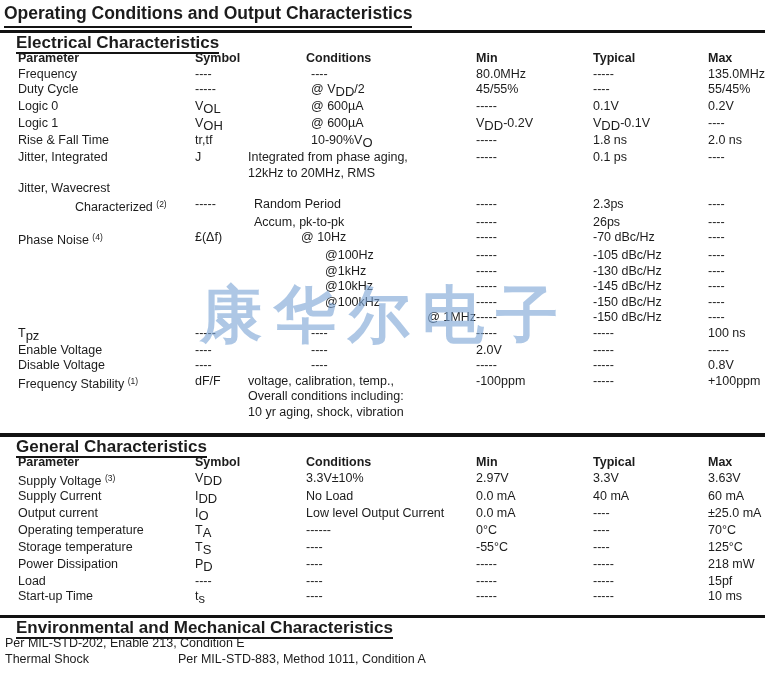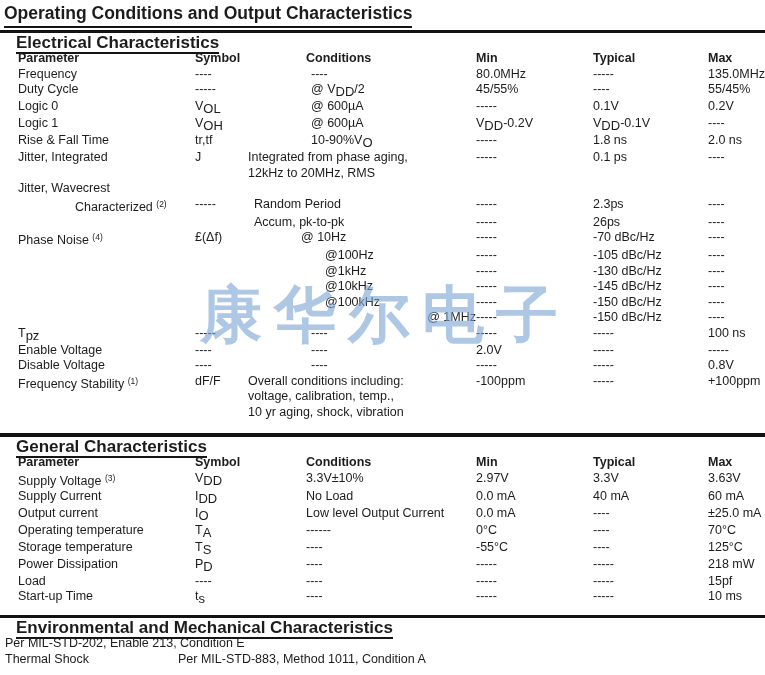--- a/index.html
+++ b/index.html
@@ -384,22 +384,22 @@
           </div>
         </div>
         <div class="row">
           <div class="c c1">
             <div class="ln">Frequency Stability <span class="sp">(1)</span></div>
           </div>
           <div class="c c2">
             <div class="ln">dF/F</div>
           </div>
           <div class="c c3">
+            <div class="ln">voltage, calibration, temp.,</div>
             <div class="ln">Overall conditions including:</div>
-            <div class="ln">voltage, calibration, temp.,</div>
             <div class="ln">10 yr aging, shock, vibration</div>
           </div>
           <div class="c c4">
             <div class="ln">-100ppm</div>
           </div>
           <div class="c c5">
             <div class="ln">-----</div>
           </div>
           <div class="c c6">
             <div class="ln">+100ppm</div>

